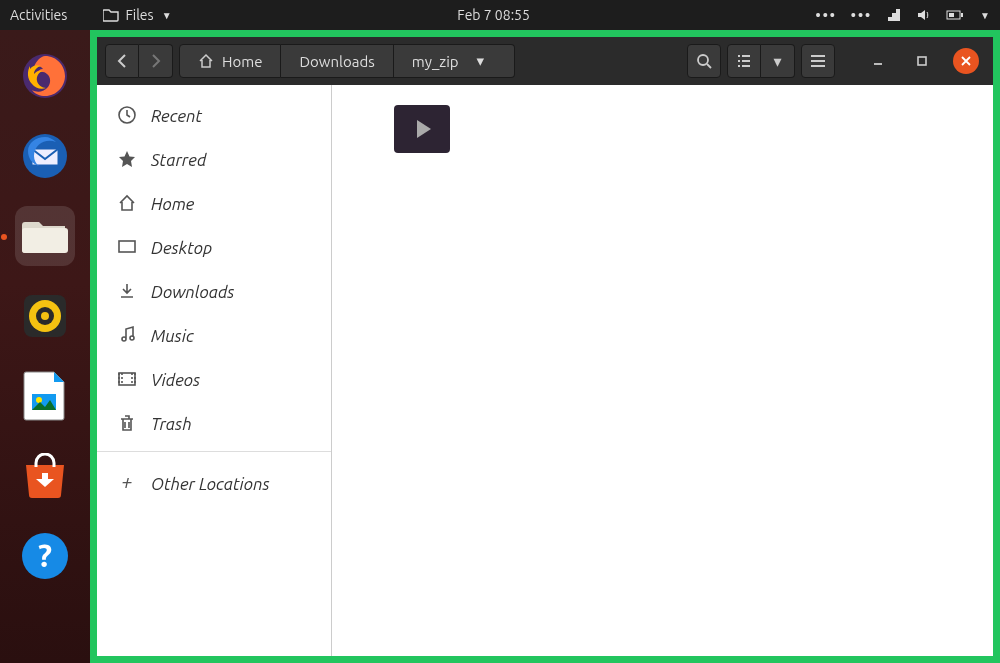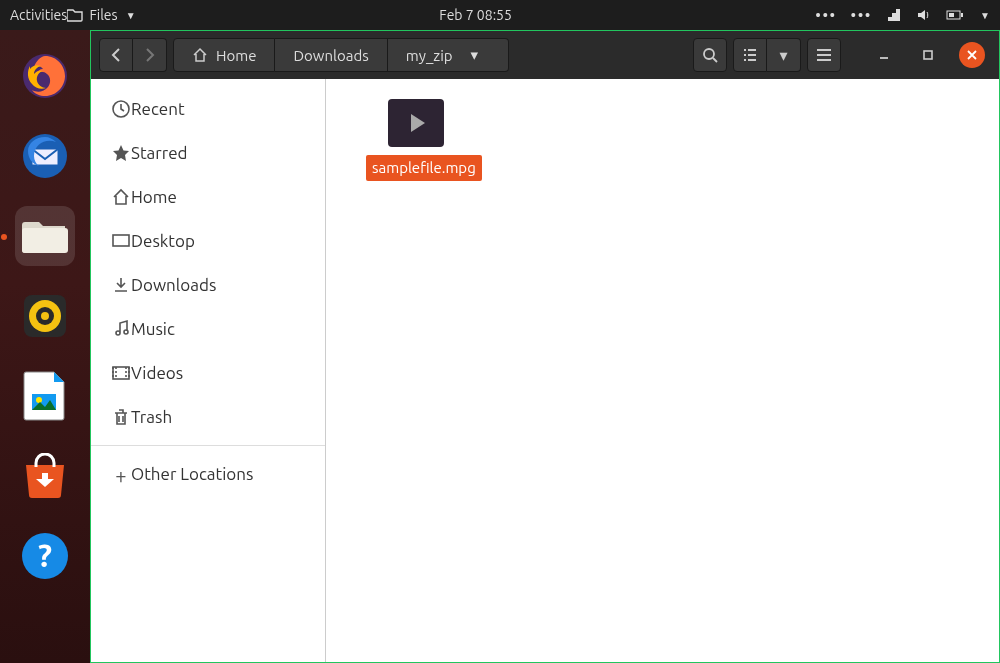--- a/index.html
+++ b/index.html
@@ -1,53 +1,53 @@
 <!DOCTYPE html>
 <html><head>
 <meta charset="utf-8">
 <style>
 * { box-sizing: border-box; margin: 0; padding: 0; }
 body { font-family: Ubuntu, "Segoe UI", sans-serif; background: #fff; width: 1000px; height: 663px; overflow: hidden; }
 
 
 .menubar { background: #1d1d1d; height: 30px; display: flex; align-items: center; color: #ddd; font-size: 14px; padding: 0 10px; }
-.menubar .left { display: flex; align-items: center; gap: 0; }
+.menubar .left { display: flex; align-items: center; gap: 36px; }
 .menubar .center { flex: 1; text-align: center; }
 .menubar .right { display: flex; align-items: center; gap: 14px; }
 .menubar .folder-icon { display: inline-flex; align-items: center; gap: 6px; }
 .menubar .tri { font-size: 10px; margin-left: 2px; }
 .menubar svg { fill: #ddd; }
 .dots3 { letter-spacing: 2px; font-weight: bold; }
 
 
 .dock { position: absolute; left: 0; top: 30px; bottom: 0; width: 90px; background: linear-gradient(#3a1a1a,#3d1717 40%,#2a0f0f); display: flex; flex-direction: column; align-items: center; padding-top: 16px; gap: 20px; }
 .dock .app { width: 60px; height: 60px; display: flex; align-items: center; justify-content: center; border-radius: 12px; }
 .dock .app.active { background: rgba(255,255,255,0.12); position: relative; }
 .dock .app.active::before { content:""; position:absolute; left:-14px; top:28px; width:6px; height:6px; border-radius:50%; background:#E95420; }
 
 
-.window { position: absolute; left: 90px; right: 0; top: 30px; bottom: 0; display: flex; flex-direction: column; background: #fff; border: 1px solid #22c55e;}
+.window { position: absolute; left: 90px; right: 0; top: 30px; bottom: 0; display: flex; flex-direction: column; background: #fff; border: 7px solid #22c55e;}
 .titlebar { background: #2b2b2b; height: 48px; display: flex; align-items: center; padding: 0 8px; gap: 6px; }
 .tb-btn { background: #3a3a3a; border: 1px solid #1a1a1a; height: 34px; min-width: 34px; display: inline-flex; align-items: center; justify-content: center; border-radius: 4px; color: #ddd; }
 .tb-group { display: inline-flex; }
 .tb-group .tb-btn:first-child { border-top-right-radius: 0; border-bottom-right-radius: 0; }
 .tb-group .tb-btn:last-child { border-top-left-radius: 0; border-bottom-left-radius: 0; border-left: none; }
 .pathbar { display: flex; height: 34px; }
 .path-seg { background: #3a3a3a; border: 1px solid #1a1a1a; color: #ddd; padding: 0 18px; display: inline-flex; align-items: center; gap: 8px; font-size: 15px; }
 .path-seg.first { border-top-left-radius: 4px; border-bottom-left-radius: 4px; }
 .path-seg + .path-seg { border-left: none; }
 .path-seg.last { border-top-right-radius: 4px; border-bottom-right-radius: 4px; padding-right: 30px; }
 .spacer { flex: 1; }
 .win-ctrl { width: 26px; height: 26px; border-radius: 50%; display: inline-flex; align-items: center; justify-content: center; color: #ddd; margin: 0 6px; }
 .win-ctrl.close { background: #E95420; color: #fff; }
 
 
 .body { flex: 1; display: flex; }
 .sidebar { width: 235px; background: #fff; border-right: 1px solid #ccc; padding-top: 8px; }
-.sidebar .item { display: flex; align-items: flex-start; padding: 12px 20px; font-size: 17px; color: #333; cursor: pointer; }
+.sidebar .item { display: flex; align-items: flex-end; gap: 14px; padding: 12px 20px; font-size: 17px; color: #333; cursor: pointer; font-style: italic; }
 .sidebar .item svg { width: 20px; height: 20px; fill: none; stroke: #555; stroke-width: 1.6; }
 .sidebar .item.star svg { fill: #555; stroke: none; }
 .sidebar hr { border: none; border-top: 1px solid #ddd; margin: 6px 0; }
 .sidebar .plus { font-size: 20px; width: 20px; text-align: center; color: #555; }
 
 .content { flex: 1; background: #fff; padding: 20px 40px; display: flex; align-items: flex-start; }
 .file { width: 100px; text-align: center; }
 .thumb { width: 56px; height: 48px; background: #2d2433; border-radius: 4px; margin: 0 auto 8px; display:flex; align-items:center; justify-content:center; }
 .thumb .play { width: 0; height: 0; border-left: 14px solid #aaa; border-top: 9px solid transparent; border-bottom: 9px solid transparent; margin-left: 4px; }
 .fname { background: #E95420; color: #fff; font-size: 15px; padding: 4px 6px; display: inline-block; border-radius: 2px; line-height: 1.2; }
@@ -268,17 +268,16 @@
           <span class="plus">+</span>
           <span>Other Locations</span>
         </div>
     </div>
 
     <div class="content">
       <div class="file">
         <div class="thumb">
             <div class="play"></div>
           </div>
-        <span class="fname">samplefile.mpg</span>
       </div>
     </div>
   </div>
 </div>
 
 </body></html>

